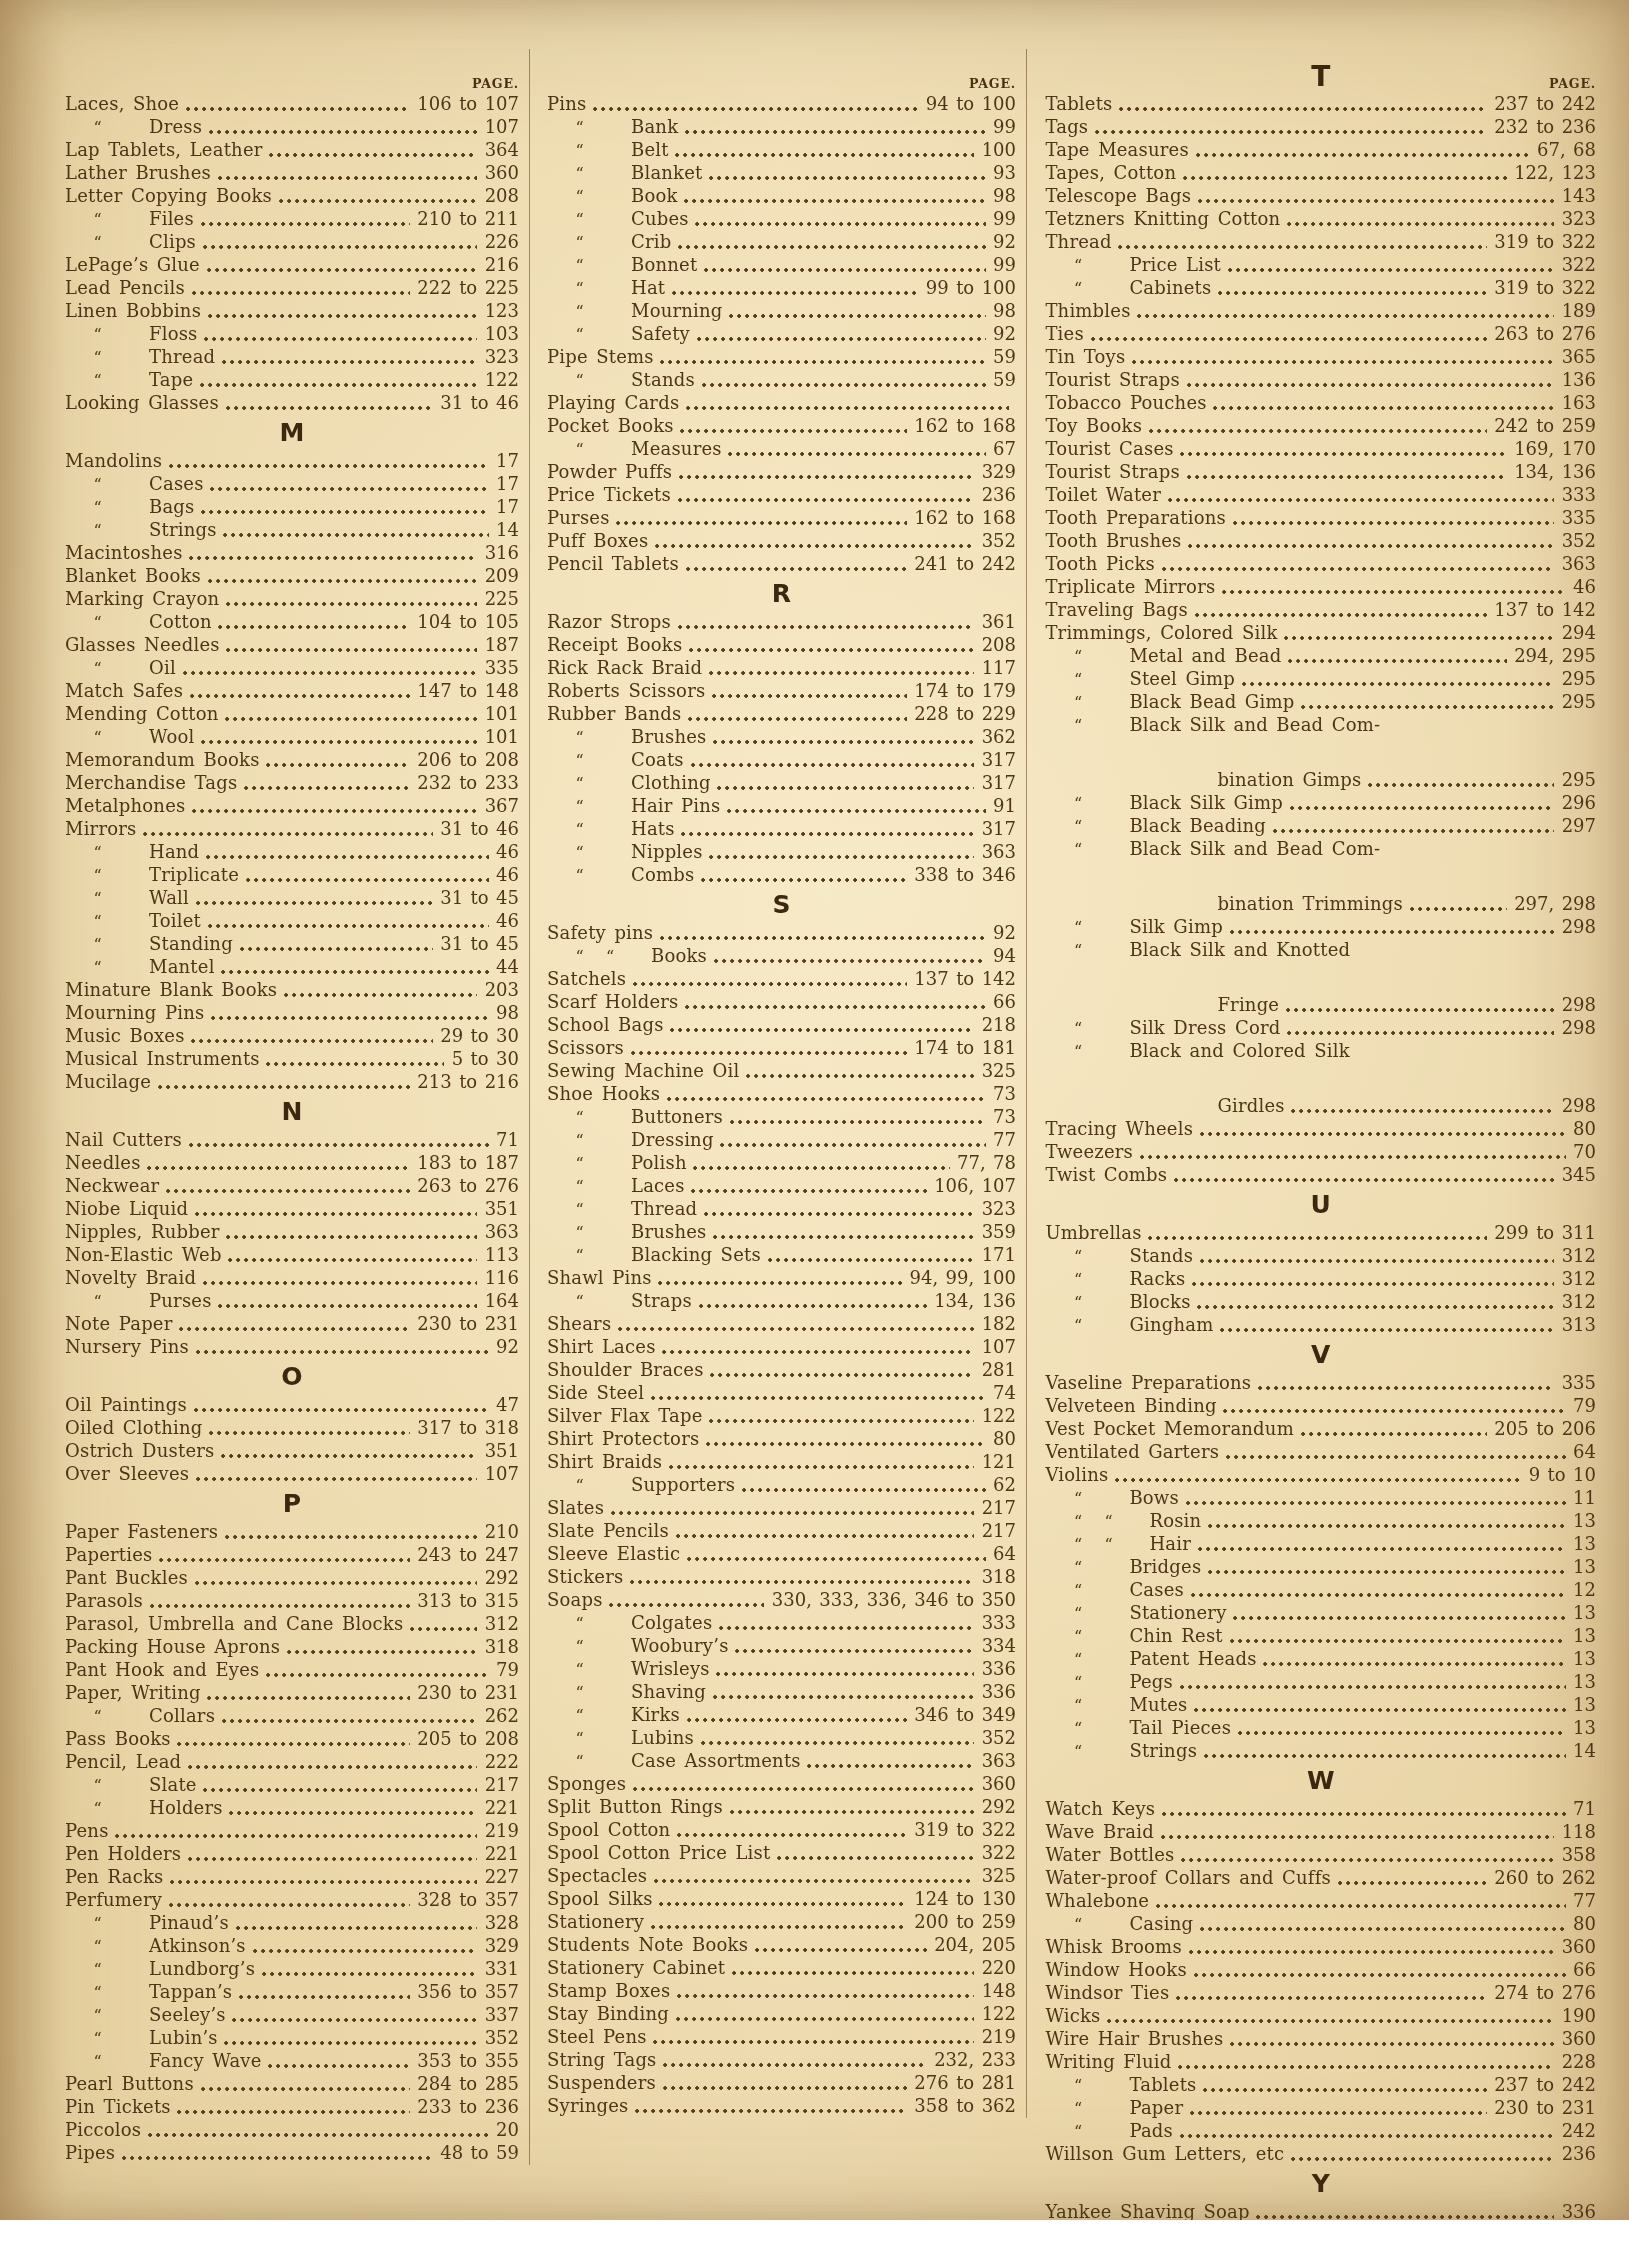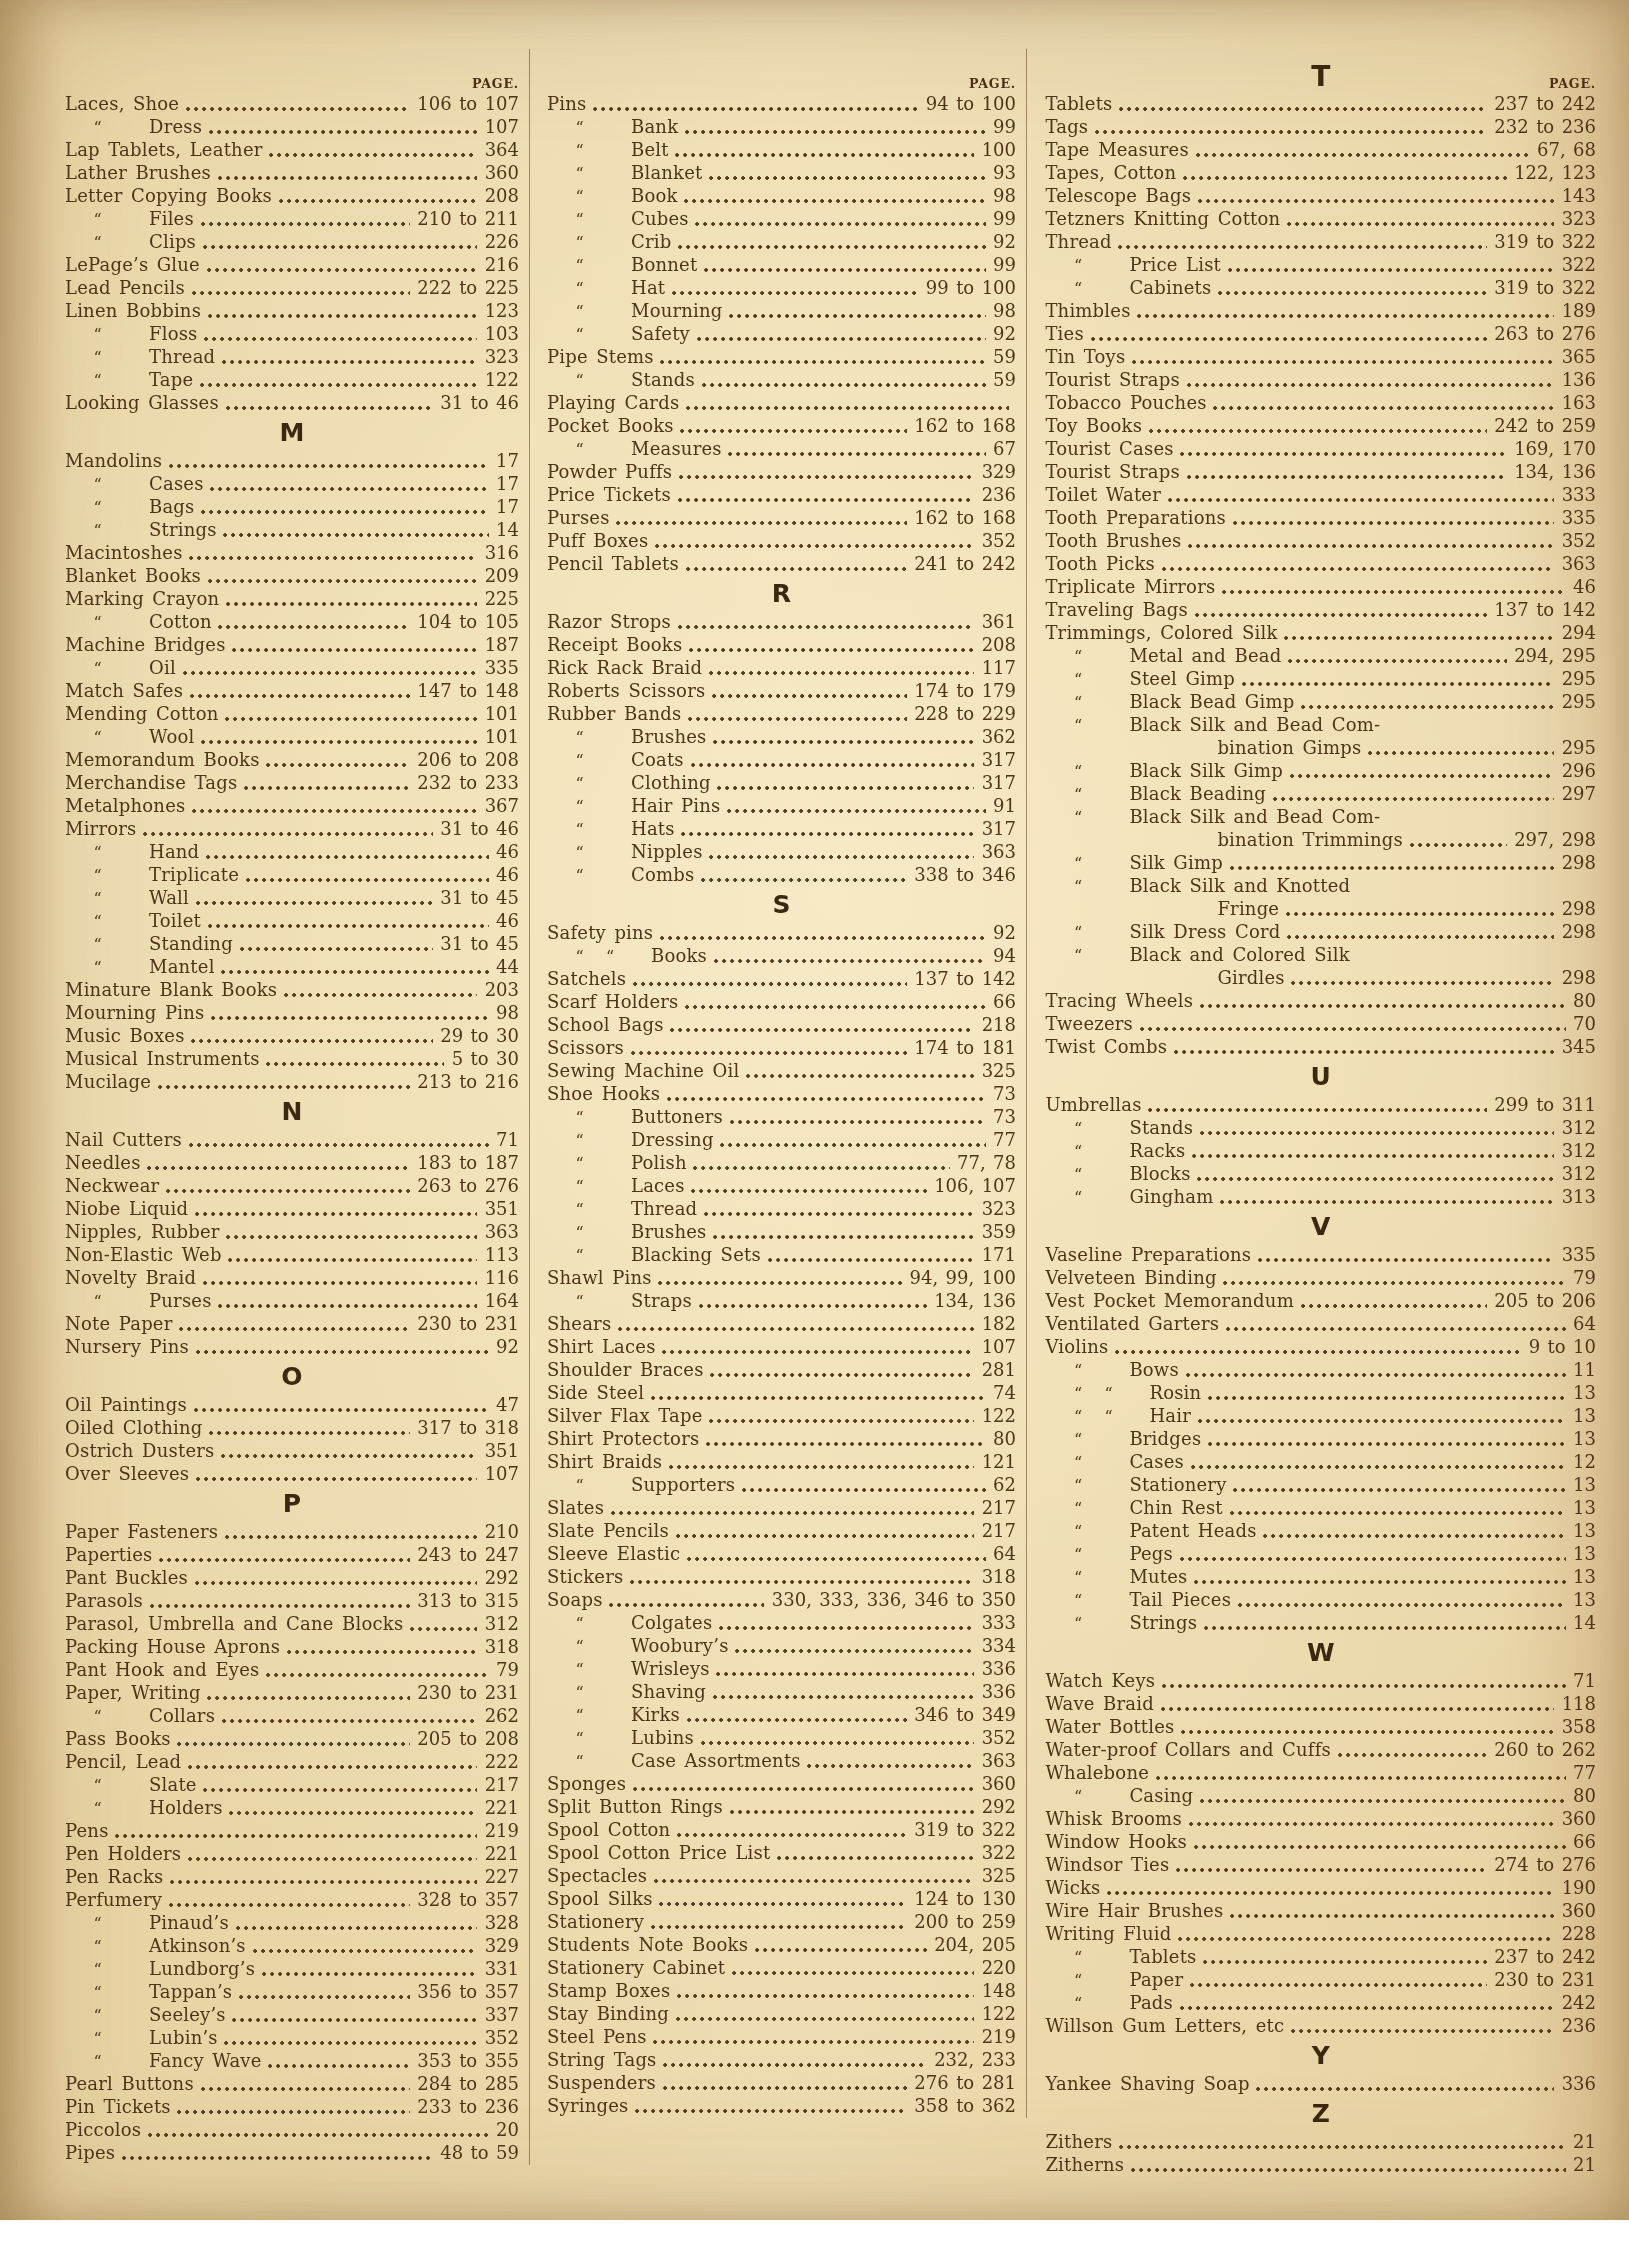--- a/index.html
+++ b/index.html
@@ -34,21 +34,21 @@
   .lrow{display:flex;justify-content:center;align-items:center;height:35px;}
   .lrow .letter{font-family:"DejaVu Sans",sans-serif;font-weight:700;font-size:25px;line-height:1;color:#3c2710;}
   .row{display:flex;align-items:flex-end;height:23px;box-sizing:border-box;padding-bottom:2.5px;}
   .row span{line-height:1;}
   .lbl{white-space:nowrap;font-size:18px;word-spacing:2.5px;letter-spacing:0.2px;}
   .num{white-space:nowrap;font-size:18px;word-spacing:1.7px;padding-left:2.5px;}
   .q{flex:none;font-size:16px;color:#553b1b;box-sizing:border-box;}
   .q1{width:84px;padding-left:28.5px;}
   .q2{width:45px;}
   .qv .q1{width:59px;}
-  .cont{padding-left:172px;}
+  .cont{padding-left:172px;margin-top:32px;}
   .lead{flex:1;min-width:11.7px;align-self:flex-end;height:4.2px;margin:0 5px 2.5px 6.7px;
     background-image:radial-gradient(circle at 2.1px 2.1px,#573d1d 1.6px,rgba(0,0,0,0) 2.1px);
     background-size:8px 4.2px;background-repeat:repeat-x;}
 </style>
 </head>
 <body>
 
 <div id="page">
   <div class="cols">
     <div class="col col1">
@@ -173,21 +173,21 @@
           <span class="lead"></span>
           <span class="num">225</span>
         </div>
         <div class="row">
           <span class="q q1">“</span>
           <span class="lbl">Cotton</span>
           <span class="lead"></span>
           <span class="num">104 to 105</span>
         </div>
         <div class="row">
-          <span class="lbl">Machine Bridges</span>
+          <span class="lbl">Glasses Needles</span>
           <span class="lead"></span>
           <span class="num">187</span>
         </div>
         <div class="row">
           <span class="q q1">“</span>
           <span class="lbl">Oil</span>
           <span class="lead"></span>
           <span class="num">335</span>
         </div>
         <div class="row">

